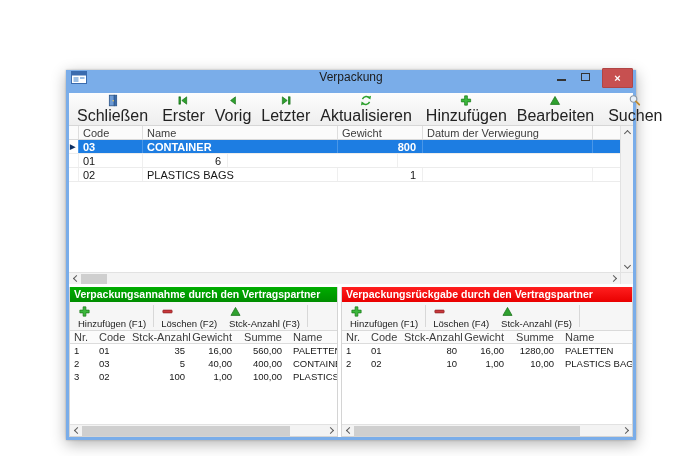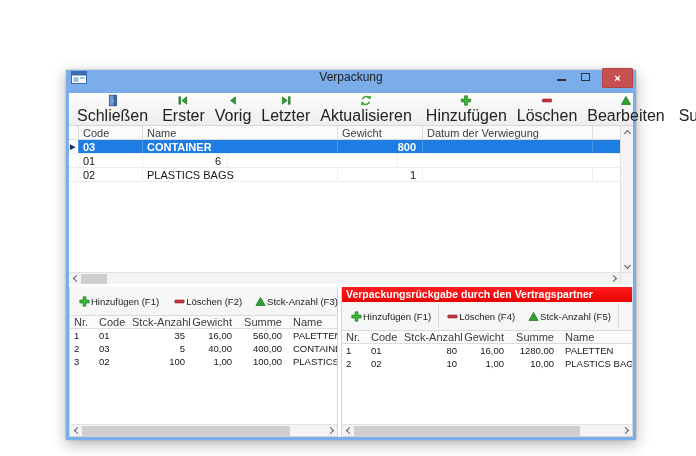--- a/index.html
+++ b/index.html
@@ -68,21 +68,21 @@
 
   
   .panels { flex:1; display:flex; margin-top:3px; min-height:0; }
   .panel { display:flex; flex-direction:column; background:#fff; border:1px solid #d4d4d4; border-top:none; min-width:0; }
   .panel.left { width:269px; flex:none; margin-right:3px; }
   .panel.right { flex:1; }
   .p-header { height:15px; flex:none; color:#fff; font-weight:bold; font-size:10.5px; line-height:15px; padding-left:4px; white-space:nowrap; overflow:hidden; }
   .p-header.green { background:linear-gradient(#00ad00,#008d00); }
   .p-header.red { background:linear-gradient(#ff1f1f,#e90000); }
   .p-toolbar { height:29px; flex:none; display:flex; align-items:stretch; background:#f6f6f6; border-bottom:1px solid #dadada; padding-left:2px; }
-  .pbtn { display:flex; flex-direction:row; align-items:center; justify-content:center; font-size:9.5px; color:#222; padding:1px 6px 0; white-space:nowrap; }
+  .pbtn { display:flex; flex-direction:column; align-items:flex-start; justify-content:center; font-size:9.5px; color:#222; padding:1px 6px 0; white-space:nowrap; }
   .pbtn svg { width:13px; height:13px; }
   .psep { width:1px; background:#d8d8d8; margin:3px 1px; }
 
   .p-ghead { height:13px; flex:none; display:flex; align-items:center; background:#fbfbfb; border-bottom:1px solid #dcdcdc; font-size:11px; color:#3c3c3c; }
   .p-row { height:13px; flex:none; display:flex; align-items:center; font-size:9.5px; color:#161616; }
   .pcell { white-space:nowrap; overflow:hidden; }
   .pc-nr   { width:22px; flex:none; padding-left:4px; }
   .pc-code { width:40px; flex:none; padding-left:7px; }
   .pc-stck { width:58px; flex:none; text-align:right; padding-right:5px; }
   .pc-gew  { width:46px; flex:none; text-align:right; padding-right:4px; }
@@ -159,26 +159,20 @@
       </div>
       <div class="tsep"></div>
       <div class="tbtn">
         <svg viewBox="0 0 16 16">
           <path d="M6.3 2.3 h3.4 v4 h4 v3.4 h-4 v4 H6.3 v-4 h-4 V6.3 h4 z" fill="#3cb83c" stroke="#1a7a1a" stroke-width="0.9"></path>
         </svg>
         <span>Hinzufügen</span>
       </div>
       <div class="tbtn">
         <svg viewBox="0 0 16 16">
-          <rect x="2.3" y="6.3" width="11.4" height="3.4" rx="0.8" fill="#c9393c" stroke="#8d2123" stroke-width="0.9"></rect>
-        </svg>
-        <span>Löschen</span>
-      </div>
-      <div class="tbtn">
-        <svg viewBox="0 0 16 16">
           <path d="M8 3 L13.6 12.8 H2.4 Z" fill="#2fa12f" stroke="#156e15" stroke-width="0.9"></path>
         </svg>
         <span>Bearbeiten</span>
       </div>
       <div class="tsep"></div>
       <div class="tbtn">
         <svg viewBox="0 0 16 16">
           <circle cx="6.2" cy="6.2" r="4" fill="#e9f1fa" stroke="#8a97a5" stroke-width="1.4"></circle>
           <path d="M9.2 9.2 L13.2 13.2" stroke="#c08a2e" stroke-width="2.2" stroke-linecap="round"></path>
         </svg>
@@ -247,20 +241,21 @@
               <span class="chev d"></span>
             </div>
         </div>
         <div class="sb-corner"></div>
       </div>
     </div>
 
     <div class="panels">
 
       <div class="panel left">
+        <div class="p-header green">Verpackungsannahme durch den Vertragspartner</div>
         <div class="p-toolbar">
           <div class="pbtn">
             <svg viewBox="0 0 16 16">
                 <path d="M6.3 2.3 h3.4 v4 h4 v3.4 h-4 v4 H6.3 v-4 h-4 V6.3 h4 z" fill="#3cb83c" stroke="#1a7a1a" stroke-width="0.9"></path>
               </svg>
             <span>Hinzufügen (F1)</span>
           </div>
           <div class="psep"></div>
           <div class="pbtn">
             <svg viewBox="0 0 16 16">

